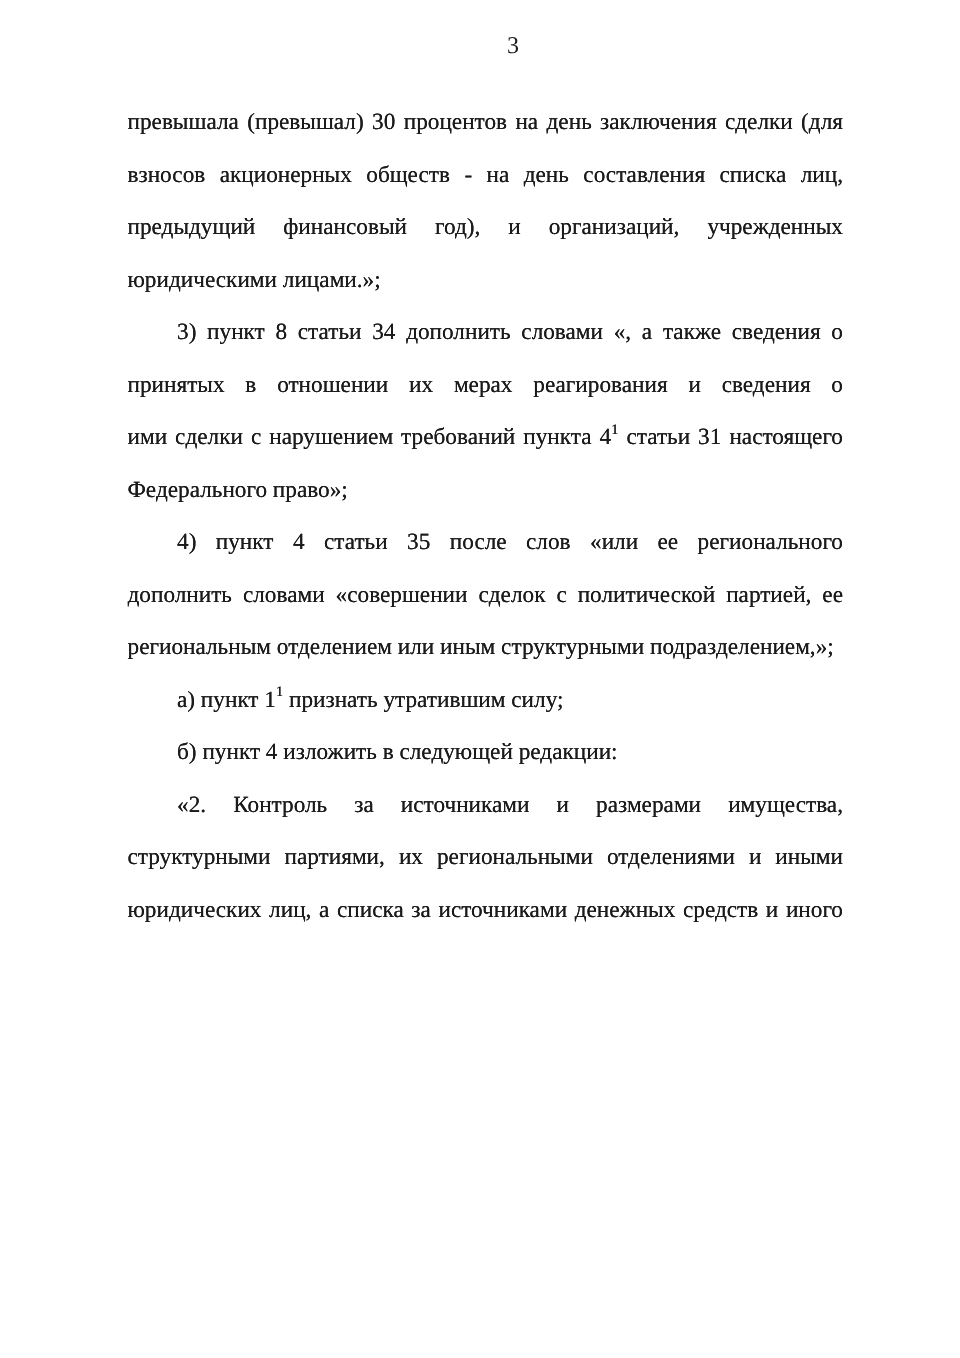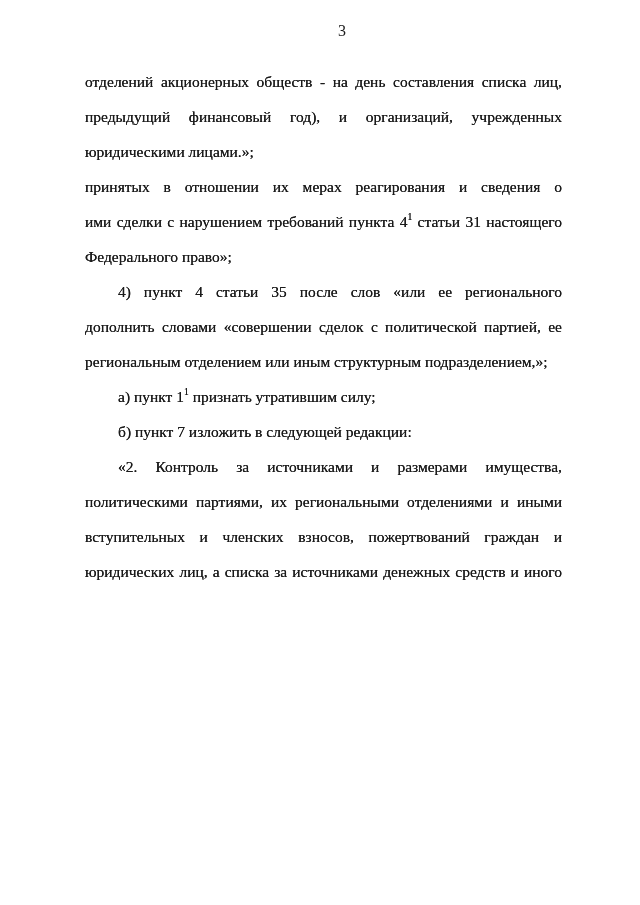--- a/index.html
+++ b/index.html
@@ -63,30 +63,31 @@
     position: relative;
     top: -0.12em;
   }
 </style>
 </head>
 <body>
 
 <div class="page">
   <div class="page-number">3</div>
   <div class="content">
-      <div class="line j">отделений акционерных обществ - на день составления списка лиц,</div>
+      <div class="line j">превышала (превышал) 30 процентов на день заключения сделки (для</div>
+      <div class="line j">взносов акционерных обществ - на день составления списка лиц,</div>
       <div class="line j">предыдущий финансовый год), и организаций, учрежденных указанными</div>
       <div class="line l">юридическими лицами.»;</div>
+      <div class="line j indent">3) пункт 8 статьи 34 дополнить словами «, а также сведения о</div>
       <div class="line j">принятых в отношении их мерах реагирования и сведения о заключении</div>
       <div class="line j">ими сделки с нарушением требований пункта 4<sup>1</sup> статьи 31 настоящего</div>
       <div class="line l">Федерального право»;</div>
       <div class="line j indent">4) пункт 4 статьи 35 после слов «или ее регионального отделения,»</div>
       <div class="line j">дополнить словами «совершении сделок с политической партией, ее</div>
-      <div class="line l">региональным отделением или иным структурным подразделением,»;</div>
+      <div class="line l">региональным отделением или иным структурными подразделением,»;</div>
       <div class="line l indent">а) пункт 1<sup>1</sup> признать утратившим силу;</div>
-      <div class="line l indent">б) пункт 7 изложить в следующей редакции:</div>
+      <div class="line l indent">б) пункт 4 изложить в следующей редакции:</div>
       <div class="line j indent">«2. Контроль за источниками и размерами имущества, получаемого</div>
-      <div class="line j">политическими партиями, их региональными отделениями и иными</div>
-      <div class="line j">вступительных и членских взносов, пожертвований граждан и</div>
+      <div class="line j">структурными партиями, их региональными отделениями и иными</div>
       <div class="line j">юридических лиц, а списка за источниками денежных средств и иного</div>
     </div>
 
 </div>
 
 </body></html>

